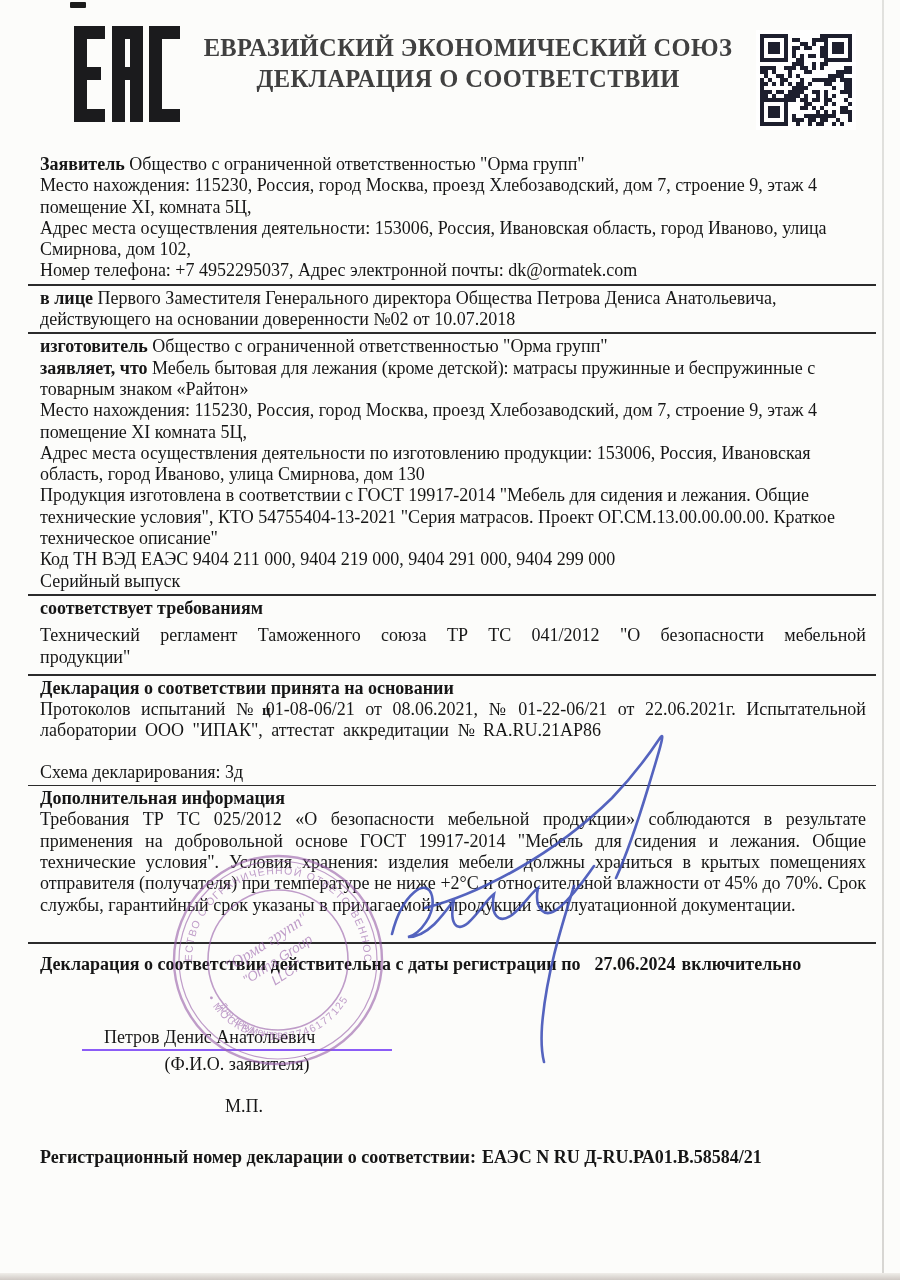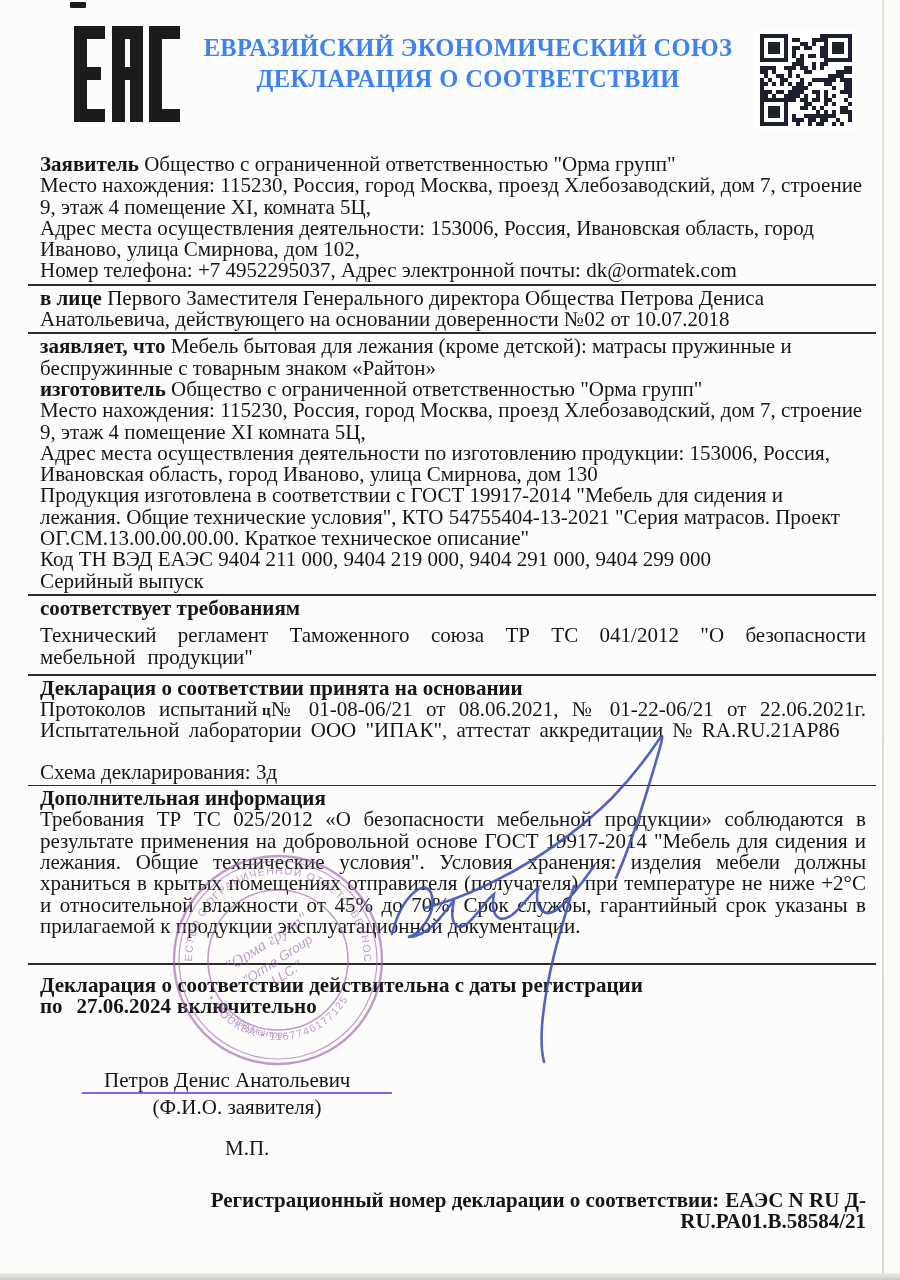--- a/index.html
+++ b/index.html
@@ -9,25 +9,25 @@
     font-family:"Liberation Serif","DejaVu Serif",serif;
     color:#161616;
   }
   .page-edge-right{position:absolute;top:0;right:16px;width:2px;height:100%;background:linear-gradient(#d6d6d2,#c8c6c2);opacity:.7;}
   .page-edge-bottom{position:absolute;left:0;bottom:0;width:100%;height:7px;background:linear-gradient(#f0eeea,#cfc9c4);}
   .scan-dash{position:absolute;left:70px;top:2px;width:16px;height:6px;background:#1c1c1c;border-radius:1px;}
 
   
   .header{display:flex;align-items:flex-start;padding:26px 44px 0 74px;}
   .eac{flex:0 0 auto;}
-  .title{flex:1 1 auto;text-align:center;font-weight:bold;font-size:24.5px;line-height:31px;letter-spacing:.4px;padding-top:6px;color:#3b82f6;}
+  .title{flex:1 1 auto;text-align:center;font-weight:bold;font-size:24.5px;line-height:31px;letter-spacing:.4px;padding-top:6px;color:#404040;}
   .qr{flex:0 0 auto;margin-top:4px;}
 
   
-  .content{padding:20px 34px 0 40px;font-size:21px;line-height:21.3px;}
+  .content{padding:20px 34px 0 40px;font-size:18px;line-height:21.3px;}
   .content p{margin:0;}
   b{font-weight:bold;}
   .rule{border:0;border-top:2px solid #2b2b2b;margin:2px -10px 2px -12px;height:0;}
   .rule.thin{border-top-width:1.6px;}
   .just{text-align:justify;}
   .wspace{word-spacing:7px;}
   .wspace2{word-spacing:4px;}
   .gap6{margin-top:6px !important;}
   .gap20{margin-top:20px !important;}
   .gap26{margin-top:26px !important;}
@@ -38,21 +38,21 @@
   .validity .vdate{margin-left:14px;}
   .validity .vsuffix{margin-left:6px;}
   .sig-row{display:flex;margin-top:52px;}
   .sig-line{width:400px;border-bottom:2px solid #222;height:18px;}
   .sig-col-left{width:430px;}
   .sig-caption{text-align:center;width:400px;margin-top:2px !important;}
   .sig-col-right{margin-left:42px;width:310px;}
   .signer-name{border-bottom:2px solid #8b5cf6;padding:0 40px 1px 22px;white-space:nowrap;}
   .name-caption{text-align:center;margin-top:3px !important;}
   .mp{margin:20px 0 0 185px !important;}
-  .reg-line{margin-top:30px !important;font-weight:bold;text-align:right;}
+  .reg-line{margin-top:30px !important;font-weight:bold;}
   .reg-line .val{margin-left:6px;}
   .date-line{margin-top:30px !important;font-weight:bold;}
   .date-line .val{margin-left:6px;}
 
   
   .stamp{position:absolute;left:160px;top:842px;opacity:.62;pointer-events:none;}
   .signature-ink{position:absolute;left:330px;top:726px;pointer-events:none;}
 </style>
 </head>
 <body>
@@ -282,22 +282,22 @@
   </div>
 
   <div class="content">
     <p><b>Заявитель</b> <span>Общество с ограниченной ответственностью "Орма групп"</span></p>
     <p>Место нахождения: 115230, Россия, город Москва, проезд Хлебозаводский, дом 7, строение 9, этаж 4 помещение XI, комната 5Ц,</p>
     <p>Адрес места осуществления деятельности: 153006, Россия, Ивановская область, город Иваново, улица Смирнова, дом 102,</p>
     <p>Номер телефона: +7 4952295037, Адрес электронной почты: dk@ormatek.com</p>
     <hr class="rule">
     <p><b>в лице</b> <span>Первого Заместителя Генерального директора Общества Петрова Дениса Анатольевича, действующего на основании доверенности №02 от 10.07.2018</span></p>
     <hr class="rule">
+    <p><b>изготовитель</b> <span>Общество с ограниченной ответственностью "Орма групп"</span></p>
     <p><b>заявляет, что</b> <span>Мебель бытовая для лежания (кроме детской): матрасы пружинные и беспружинные с товарным знаком «Райтон»</span></p>
-    <p><b>изготовитель</b> <span>Общество с ограниченной ответственностью "Орма групп"</span></p>
     <p>Место нахождения: 115230, Россия, город Москва, проезд Хлебозаводский, дом 7, строение 9, этаж 4 помещение XI комната 5Ц,</p>
     <p>Адрес места осуществления деятельности по изготовлению продукции: 153006, Россия, Ивановская область, город Иваново, улица Смирнова, дом 130</p>
     <p>Продукция изготовлена в соответствии с ГОСТ 19917-2014 "Мебель для сидения и лежания. Общие технические условия", КТО 54755404-13-2021 "Серия матрасов. Проект ОГ.СМ.13.00.00.00.00. Краткое техническое описание"</p>
     <p>Код ТН ВЭД ЕАЭС 9404 211 000, 9404 219 000, 9404 291 000, 9404 299 000</p>
     <p>Серийный выпуск</p>
     <hr class="rule">
     <p><b>соответствует требованиям</b></p>
     <p class="just wspace gap6">Технический регламент Таможенного союза ТР ТС 041/2012 "О безопасности мебельной продукции"</p>
     <hr class="rule gap6">
     <p><b>Декларация о соответствии принята на основании</b></p>

